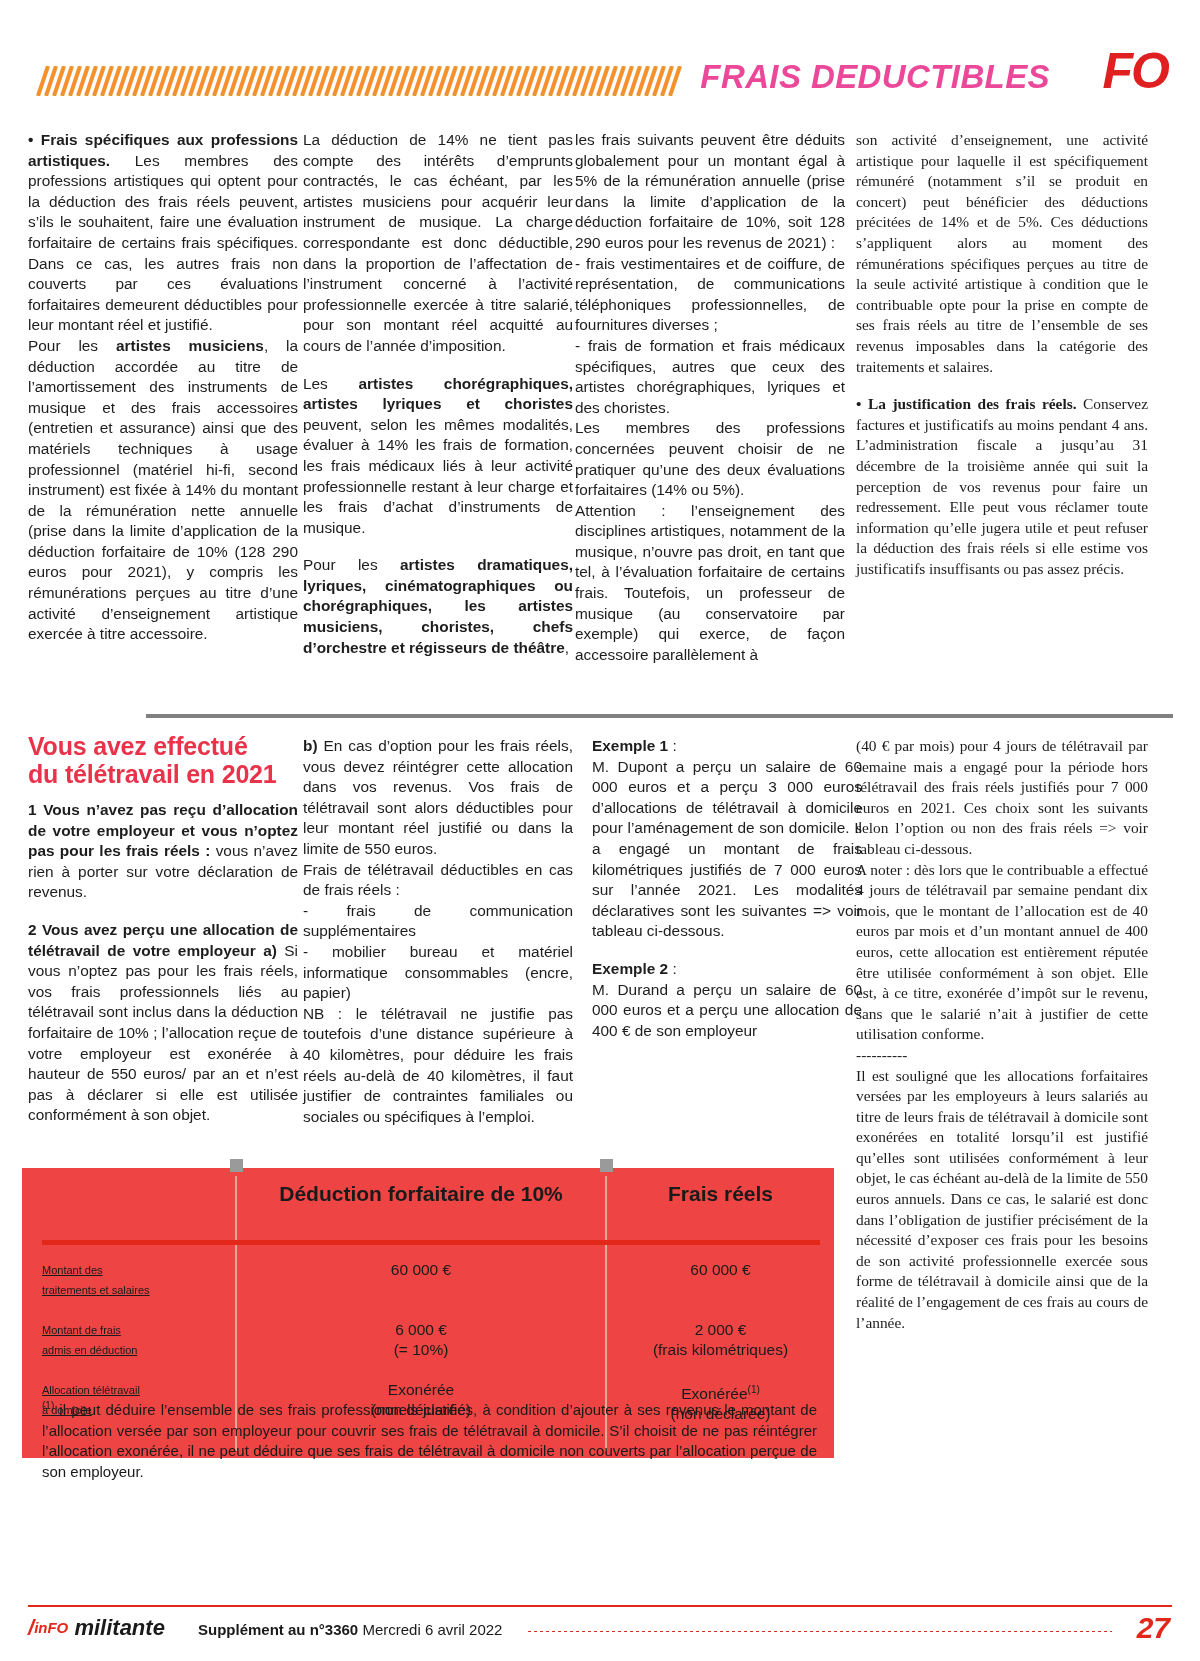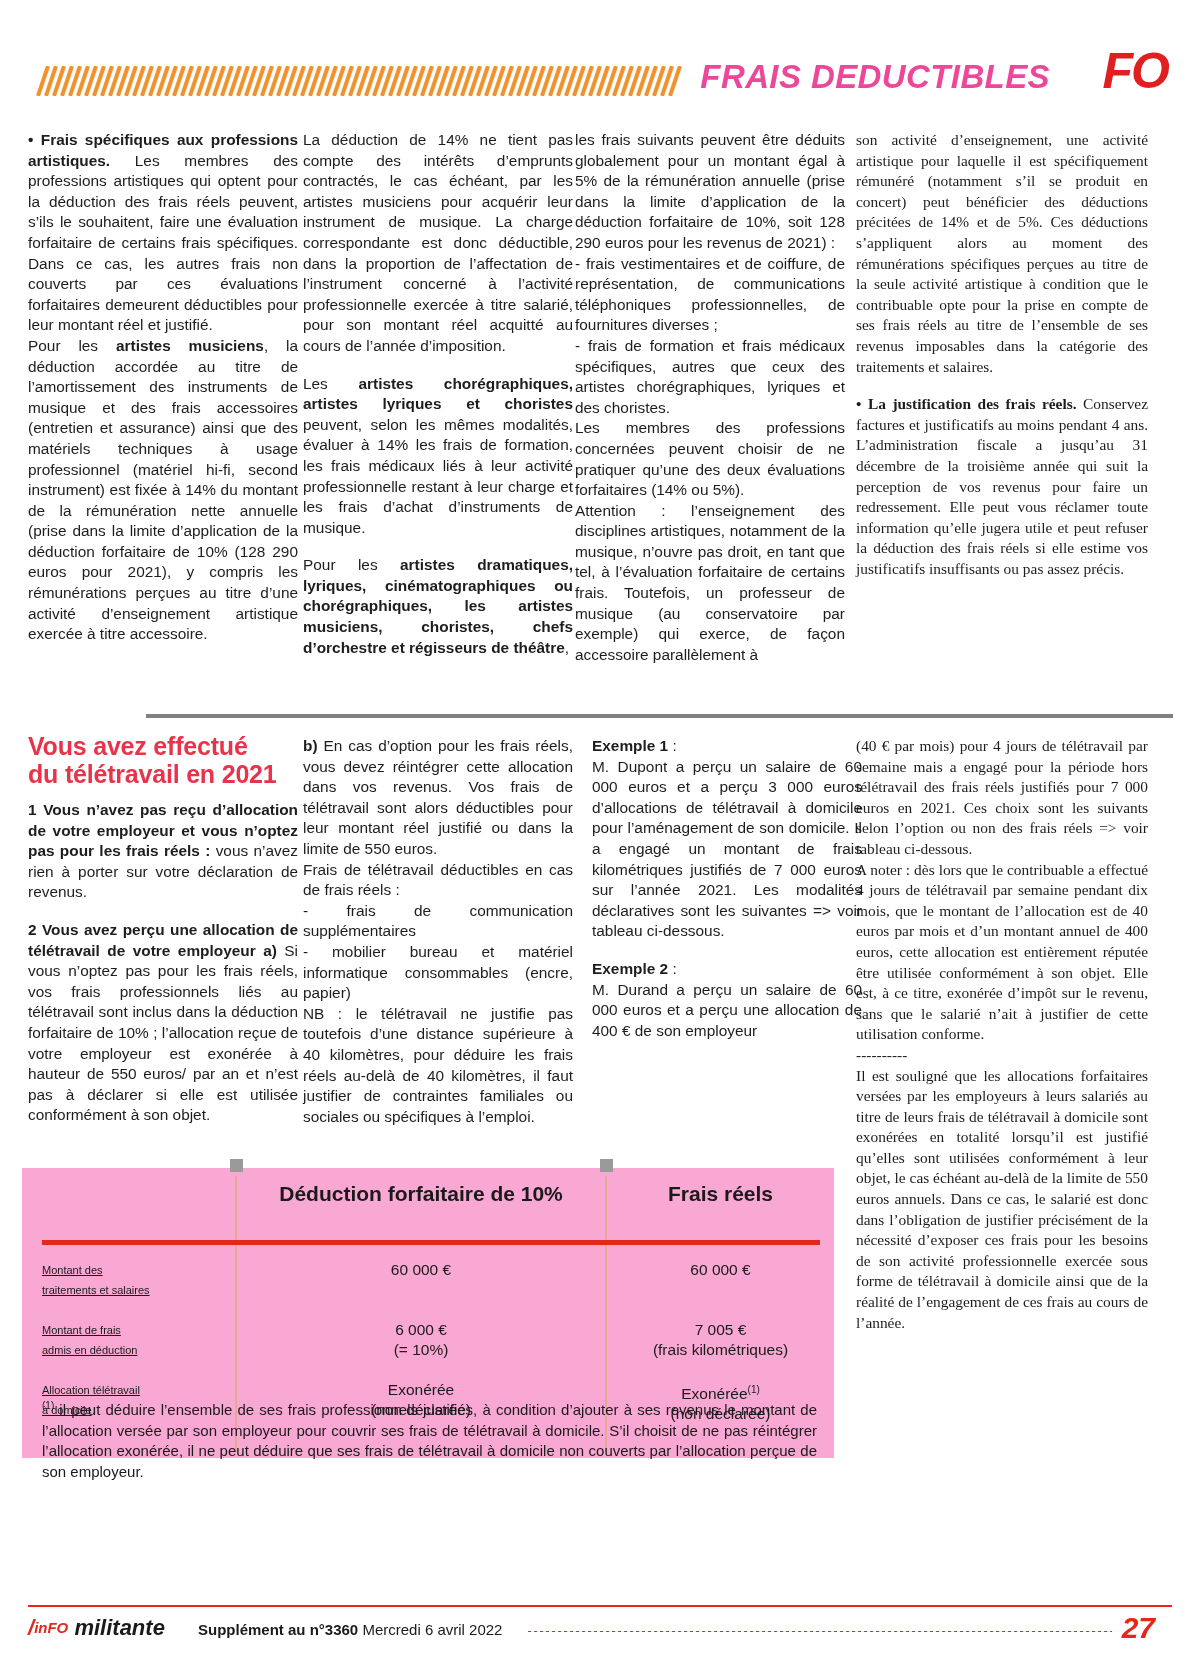--- a/index.html
+++ b/index.html
@@ -67,21 +67,21 @@
     position:absolute; left:28px; top:732px; width:268px;
     font-size:25px; line-height:28px; font-weight:bold;
     color:#E8334A;
     letter-spacing:-0.2px;
   }
 
   
   .tbl-wrap{
     position:absolute; left:22px; top:1168px;
     width:812px; height:290px;
-    background:#f9a8d4;
+    background:#ef4444;
   }
   .tbl-tab{
     position:absolute; width:13px; height:13px; background:#9a9a9a; top:-9px;
   }
   .tbl-tab.t1{ left:208px; }
   .tbl-tab.t2{ left:578px; }
   .col-div{
     position:absolute; top:0; width:2px; background:#E2A997;
   }
   .col-div.d1{ left:213px; top:8px; height:275px; }
@@ -141,21 +141,21 @@
   .footer-text{
     position:absolute; left:170px; top:6px;
     font-size:15px; white-space:nowrap;
   }
   .footer-text b{ font-weight:bold; }
   .footer-dash{
     position:absolute; left:500px; top:16px; right:60px; height:1px;
     background:repeating-linear-gradient(to right,#E2271B 0 3px,transparent 3px 6px);
   }
   .page-num{
-    position:absolute; right:17px; top:-4px;
+    position:absolute; right:2px; top:-4px;
     font-size:30px; font-weight:bold; font-style:italic; color:#E2271B;
   }
 </style>
 </head>
 <body>
 
 <div class="page-header">
   <div class="hatch">
     <svg width="652" height="30" viewBox="0 0 652 30" xmlns="http://www.w3.org/2000/svg">
       <g stroke="#F3922B" stroke-width="4">
@@ -335,21 +335,21 @@
   <div class="trow" style="top:152px;">
     <div class="lab">
       <div>Montant de frais</div>
       <div>admis en déduction</div>
     </div>
     <div class="v1">
       <div>6 000 €</div>
       <div>(= 10%)</div>
     </div>
     <div class="v2">
-      <div>7 005 €</div>
+      <div>2 000 €</div>
       <div>(frais kilométriques)</div>
     </div>
   </div>
 
   <div class="trow" style="top:212px;">
     <div class="lab">
       <div>Allocation télétravail</div>
       <div>à domicile</div>
     </div>
     <div class="v1">

